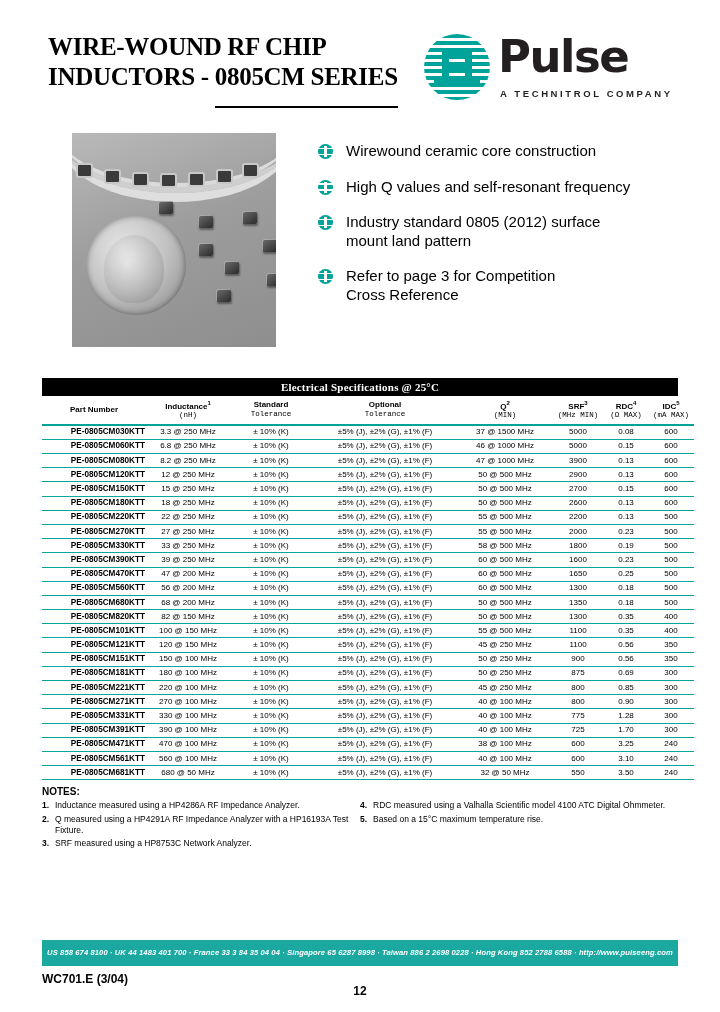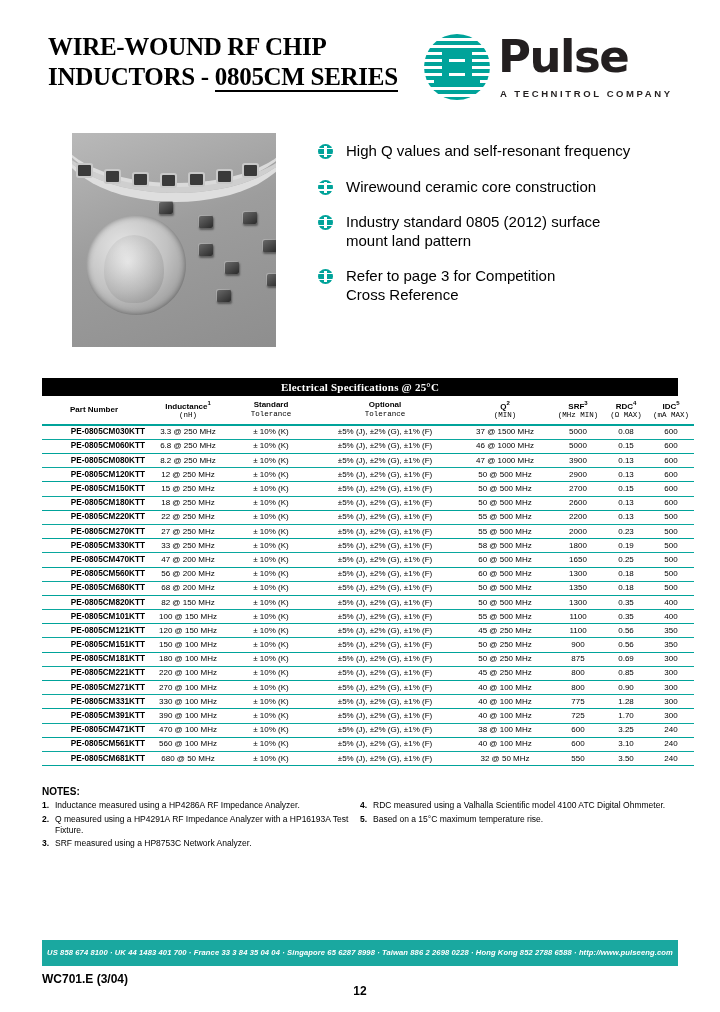--- a/index.html
+++ b/index.html
@@ -10,21 +10,21 @@
   }
   .page{position:absolute;left:0;top:0;width:720px;height:1012px;overflow:hidden;}
 
   
   .hdr{position:absolute;left:48px;top:32px;width:630px;height:78px;}
   .title{
     font-family:"Liberation Serif",serif;
     font-weight:bold;font-size:25px;line-height:30px;
     letter-spacing:-0.3px;color:#000;width:380px;
   }
-  .title .u{border-bottom:2px solid #000;padding-bottom:0px;}
+  .title .u{border-bottom:2px solid #000;padding-bottom:16px;}
 
   .logo{position:absolute;left:376px;top:0px;width:254px;height:74px;text-align:center;}
   .logo-mark{position:absolute;left:0;top:2px;width:66px;height:66px;border-radius:50%;overflow:hidden;}
   .logo-mark .stripes{position:absolute;inset:0;
     background:repeating-linear-gradient(to bottom,#00a39a 0 4px,#ffffff 4px 7px);}
   .logo-mark .nbar{position:absolute;background:#00a39a;}
   .logo-word{position:absolute;left:74px;top:2px;font-family:"DejaVu Sans",sans-serif;
     font-weight:bold;font-size:45px;line-height:45px;color:#231f20;letter-spacing:-1.5px;}
   .logo-tag{position:absolute;left:76px;top:56px;font-size:9.5px;letter-spacing:2.6px;
     color:#231f20;font-weight:bold;font-family:"Liberation Sans",sans-serif;}
@@ -152,30 +152,30 @@
   </div>
 
   <div class="bullets">
     <div class="bl">
       <span class="bl-ic">
         <span class="c"></span>
           <span class="w1"></span>
           <span class="w2"></span>
           <span class="v"></span>
       </span>
-      <span class="bl-tx">High Q values and self-resonant frequency</span>
+      <span class="bl-tx">Wirewound ceramic core construction</span>
     </div>
     <div class="bl">
       <span class="bl-ic">
         <span class="c"></span>
           <span class="w1"></span>
           <span class="w2"></span>
           <span class="v"></span>
       </span>
-      <span class="bl-tx">Wirewound ceramic core construction</span>
+      <span class="bl-tx">High Q values and self-resonant frequency</span>
     </div>
     <div class="bl">
       <span class="bl-ic">
         <span class="c"></span>
           <span class="w1"></span>
           <span class="w2"></span>
           <span class="v"></span>
       </span>
       <span class="bl-tx" style="max-width:300px">Industry standard 0805 (2012) surface mount land pattern</span>
     </div>
@@ -320,20 +320,30 @@
             <td>500</td>
           </tr>
           <tr>
             <td class="pn">PE-0805CM330KTT</td>
             <td>33 @ 250 MHz</td>
             <td>± 10% (K)</td>
             <td>±5% (J), ±2% (G), ±1% (F)</td>
             <td>58 @ 500 MHz</td>
             <td>1800</td>
             <td>0.19</td>
+            <td>500</td>
+          </tr>
+          <tr>
+            <td class="pn">PE-0805CM390KTT</td>
+            <td>39 @ 250 MHz</td>
+            <td>± 10% (K)</td>
+            <td>±5% (J), ±2% (G), ±1% (F)</td>
+            <td>60 @ 500 MHz</td>
+            <td>1600</td>
+            <td>0.23</td>
             <td>500</td>
           </tr>
           <tr>
             <td class="pn">PE-0805CM470KTT</td>
             <td>47 @ 200 MHz</td>
             <td>± 10% (K)</td>
             <td>±5% (J), ±2% (G), ±1% (F)</td>
             <td>60 @ 500 MHz</td>
             <td>1650</td>
             <td>0.25</td>

